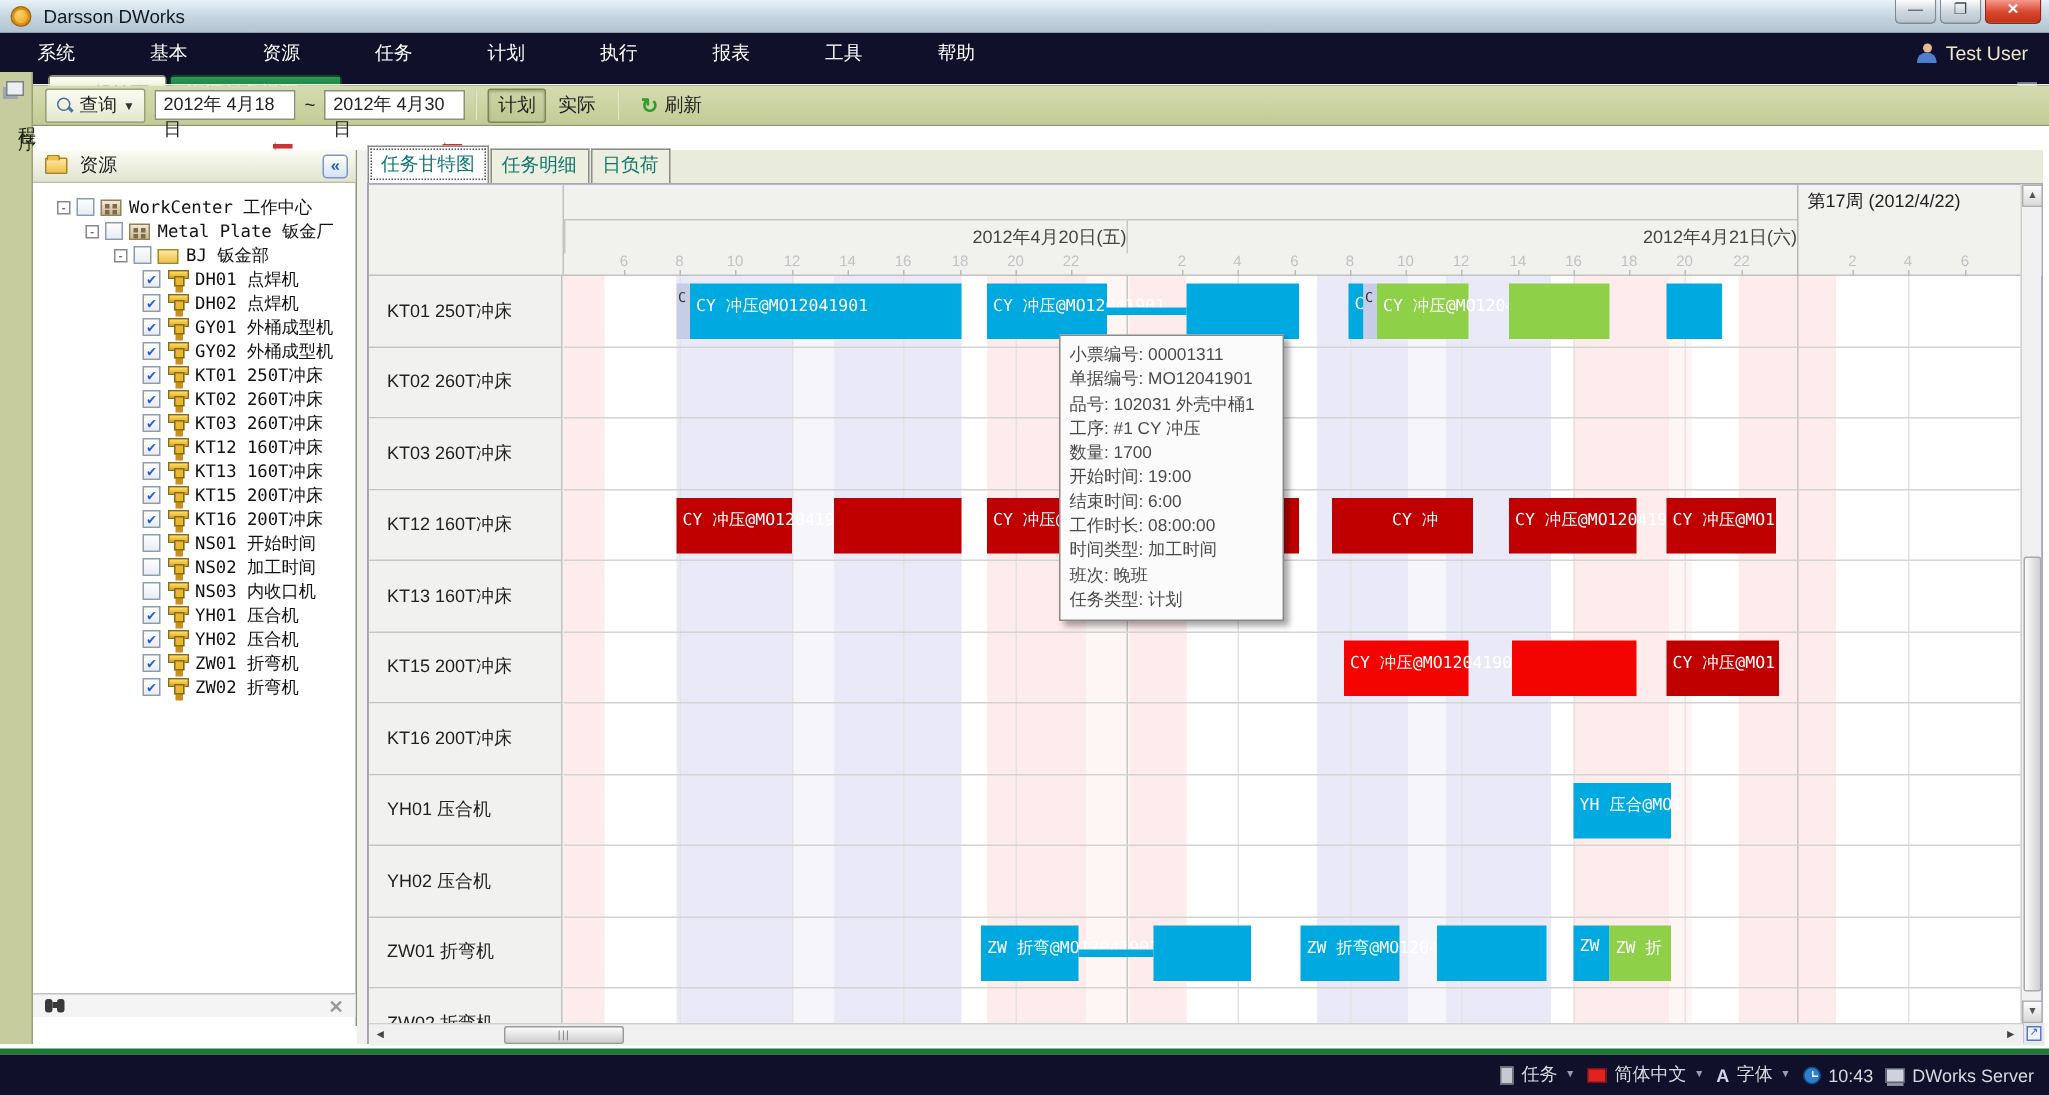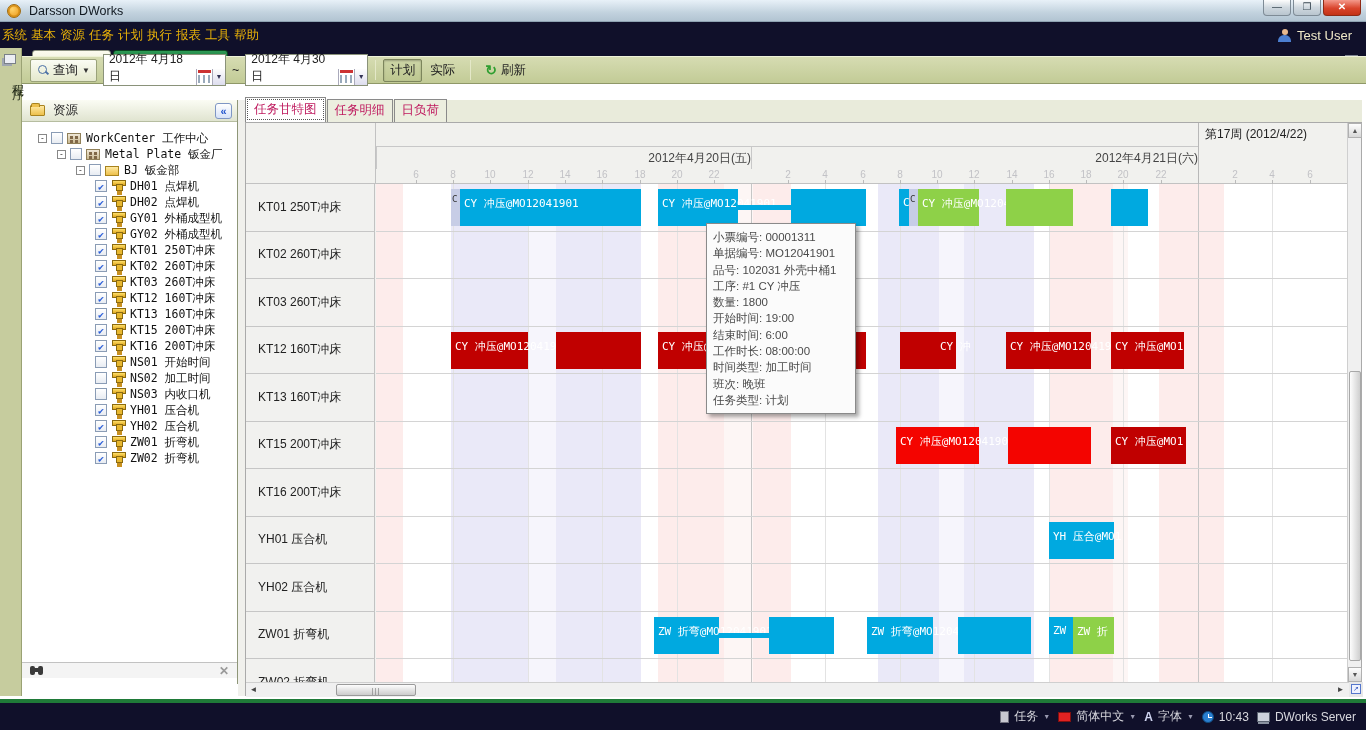--- a/index.html
+++ b/index.html
@@ -17,21 +17,21 @@
   #win-title { margin-left:8px; font-size:12.5px; color:#101820; }
   .winbtns { position:absolute; right:5px; top:0; display:flex; gap:2px; }
   .winbtn { width:28px; height:16px; border:1px solid #7e8b96; border-top:none; border-radius:0 0 4px 4px;
     background:linear-gradient(#fdfdfd,#cfd8df 50%,#b9c5cf); color:#3c4a55; font-size:10px;
     text-align:center; line-height:14px; }
   .winbtn.close { width:38px; background:linear-gradient(#f49a8c,#d9442c 55%,#c33317); color:#fff;
     border-color:#8e2a16; font-weight:bold; }
 
   
   #menubar { left:0; top:22px; width:1366px; height:26px; background:#10102a; display:flex; align-items:center; }
-  .menu-item { color:#eab308; font-size:12.5px; padding:0 2px; line-height:26px; }
+  .menu-item { color:#ffffff; font-size:12.5px; padding:0 25px; line-height:26px; }
   #user-box { position:absolute; right:14px; top:22px; height:26px; display:flex; align-items:center; gap:6px;
     color:#efe8c8; font-size:13px; }
   #user-icon { width:13px; height:13px; display:inline-block; position:relative; }
   #user-icon:before { content:""; position:absolute; left:3.5px; top:0; width:6px; height:6px; border-radius:50%; background:#e8b98e; }
   #user-icon:after { content:""; position:absolute; left:0; top:6px; width:13px; height:7px; border-radius:6px 6px 0 0; background:#4c7fd0; }
 
   #tabstrip { left:22px; top:48px; width:1344px; height:24px; background:#10102a; }
   .doctab { position:absolute; top:2px; height:22px; border-radius:3px 3px 0 0; font-size:12.5px;
     display:flex; align-items:flex-end; padding:0 10px; gap:6px; }
   #tab-home { left:10px; background:linear-gradient(#fbfbee,#e6e7d2); border:1px solid #8a9080; color:#333; }
@@ -48,21 +48,21 @@
   
   #toolbar { left:22px; top:56px; width:1344px; height:28px;
     background:linear-gradient(#d6dcb2,#c2cb96); border-top:1px solid #eef2d8; border-bottom:1px solid #8f9868;
     display:flex; align-items:center; font-size:12.5px; color:#222; }
   .tbtn { display:flex; align-items:center; gap:4px; padding:2px 6px; border:1px solid transparent; }
   #query-btn { margin-left:8px; border:1px solid #9aa27a; background:linear-gradient(#fbfcf4,#e4e8cc); border-radius:2px; }
   #search-icon { width:12px; height:12px; position:relative; display:inline-block; }
   #search-icon:before { content:""; position:absolute; left:1px; top:1px; width:7px; height:7px; border:1.5px solid #4a6fa5; border-radius:50%; }
   #search-icon:after { content:""; position:absolute; left:8px; top:8px; width:4px; height:2px; background:#4a6fa5; transform:rotate(45deg); }
   .drop-arrow { font-size:8px; color:#333; }
-  .datebox { display:flex; align-items:flex-end; height:32px; background:#fff; border:1px solid #8a927a; margin-left:6px; }
+  .datebox { display:flex; align-items:flex-end; height:20px; background:#fff; border:1px solid #8a927a; margin-left:6px;flex-direction:column; }
   .datebox .val { padding:0 5px; font-size:12px; width:92px; }
   .cal-icon { width:16px; height:16px; border-left:1px solid #aab; background:
      linear-gradient(#fff,#fff) 0 0/16px 4px no-repeat,
      repeating-linear-gradient(90deg,#9ab 0 2px,#fff 2px 5px) 1px 6px/14px 8px no-repeat,#fff; position:relative; }
   .cal-icon:before { content:""; position:absolute; top:1px; left:1px; right:1px; height:3px; background:#c33; }
   .cal-drop { width:13px; height:16px; border-left:1px solid #aab; background:linear-gradient(#fdfdfd,#dde); font-size:7px; line-height:16px; text-align:center; color:#335; }
   .tilde { margin-left:6px; }
   .vsep { width:1px; height:20px; background:#98a070; border-right:1px solid #e4e8c8; margin:0 7px; }
   #plan-btn { border:1px solid #7c855c; background:linear-gradient(#cdd5a6,#bdc790); box-shadow:0 1px 2px rgba(0,0,0,.25) inset; border-radius:2px; }
   #actual-btn { padding:2px 7px; }
@@ -99,21 +99,21 @@
     display:flex; align-items:center; justify-content:space-between; padding:0 8px; }
   #binoculars-icon { width:14px; height:9px; position:relative; }
   #binoculars-icon:before { content:""; position:absolute; left:0; top:0; width:5px; height:9px; background:#3a3a3a; border-radius:2px; box-shadow:8px 0 0 #3a3a3a; }
   #binoculars-icon:after { content:""; position:absolute; left:5px; top:2px; width:4px; height:4px; background:#3a3a3a; }
   #clear-icon { color:#9a9a9a; font-size:12px; font-weight:bold; }
 
   
   #splitter { left:238px; top:100px; width:7px; height:596px; background:#f0f0ec; }
   #main { left:245px; top:100px; width:1117px; height:596px; background:#e9ebdb; }
   #main-tabs { position:absolute; left:0; top:0; height:22px; display:flex; align-items:flex-end; }
-  .mtab { font-size:12.5px; color:#be185d; border:1px solid #8a8a8a; border-bottom:none; background:#eceedf;
+  .mtab { font-size:12.5px; color:#0f766e; border:1px solid #8a8a8a; border-bottom:none; background:#eceedf;
     padding:2px 7px 3px; margin-right:1px; }
   .mtab.active { background:#fff; outline:1px dotted #555; outline-offset:-3px; padding:3px 8px 4px; }
 
   #gantt { position:absolute; left:0; top:22px; width:1117px; height:574px; background:#6d28d9; border:1px solid #aaa; }
   #g-header { position:absolute; left:0; top:0; width:1115px; height:61px; background:#f1f1ee; border-bottom:1px solid #c2c2c2; }
   #g-corner { position:absolute; left:0; top:0; width:130px; height:61px; border-right:1px solid #c2c2c2; }
   .dayhdr { position:absolute; top:23px; height:23px; border-left:1px solid #c8c8c8; text-align:right;
     font-size:12px; color:#444; line-height:22px; border-top:1px solid #c8c8c8; }
   #weekcell { position:absolute; top:0; height:61px; border-left:1px solid #b8b8b8; font-size:12px; color:#222; padding:3px 0 0 6px; }
   .hourlbl { position:absolute; top:46px; width:20px; margin-left:-10px; text-align:center; font-size:10px; color:#c2c2c6; }
@@ -489,21 +489,21 @@
               <div class="bar c-green" style="left: 542px; width: 61px;">CY 冲压@MO12041902</div>
               <div class="bar c-green" style="left: 630px; width: 67px;"></div>
               <div class="bar c-cyan" style="left: 735px; width: 37px;"></div>
             </div>
             <div class="grow" style="top: 47.5px; height: 47.5px;"></div>
             <div class="grow" style="top: 95px; height: 47.5px;"></div>
             <div class="grow" style="top: 142.5px; height: 47.5px;">
               <div class="bar c-dred" style="left: 75px; width: 77px;">CY 冲压@MO12041904</div>
               <div class="bar c-dred" style="left: 180px; width: 85px;"></div>
               <div class="bar c-dred" style="left: 282px; width: 208px;">CY 冲压@MO12041904</div>
-              <div class="bar c-dred" style="left: 524px; width: 56px; padding-left: 40px;">CY 冲</div>
+              <div class="bar c-dred" style="left: 512px; width: 94px; padding-left: 40px;">CY 冲</div>
               <div class="bar c-dred" style="left: 630px; width: 85px;">CY 冲压@MO12041904</div>
               <div class="bar c-dred" style="left: 735px; width: 73px;">CY 冲压@MO1</div>
             </div>
             <div class="grow" style="top: 190px; height: 47.5px;"></div>
             <div class="grow" style="top: 237.5px; height: 47.5px;">
               <div class="bar c-red" style="left: 520px; width: 83px;">CY 冲压@MO12041903</div>
               <div class="bar c-red" style="left: 632px; width: 83px;"></div>
               <div class="bar c-dred" style="left: 735px; width: 75px;">CY 冲压@MO1</div>
             </div>
             <div class="grow" style="top: 285px; height: 47.5px;"></div>
@@ -520,21 +520,21 @@
               <div class="bar c-cyan" style="left: 673px; width: 24px;">ZW</div>
               <div class="bar c-green" style="left: 697px; width: 41px;">ZW 折</div>
             </div>
             <div class="grow" style="top: 475px; height: 47.5px;"></div>
           </div>
         <div id="tooltip" style="left: 330px; top: 39px;">
             <div>小票编号: 00001311</div>
             <div>单据编号: MO12041901</div>
             <div>品号: 102031 外壳中桶1</div>
             <div>工序: #1  CY 冲压</div>
-            <div>数量: 1800</div>
+            <div>数量: 1700</div>
             <div>开始时间: 19:00</div>
             <div>结束时间: 6:00</div>
             <div>工作时长: 08:00:00</div>
             <div>时间类型: 加工时间</div>
             <div>班次: 晚班</div>
             <div>任务类型: 计划</div>
           </div>
       </div>
       <div id="vscroll">
         <div class="sbtn" style="top:0">▲</div>

